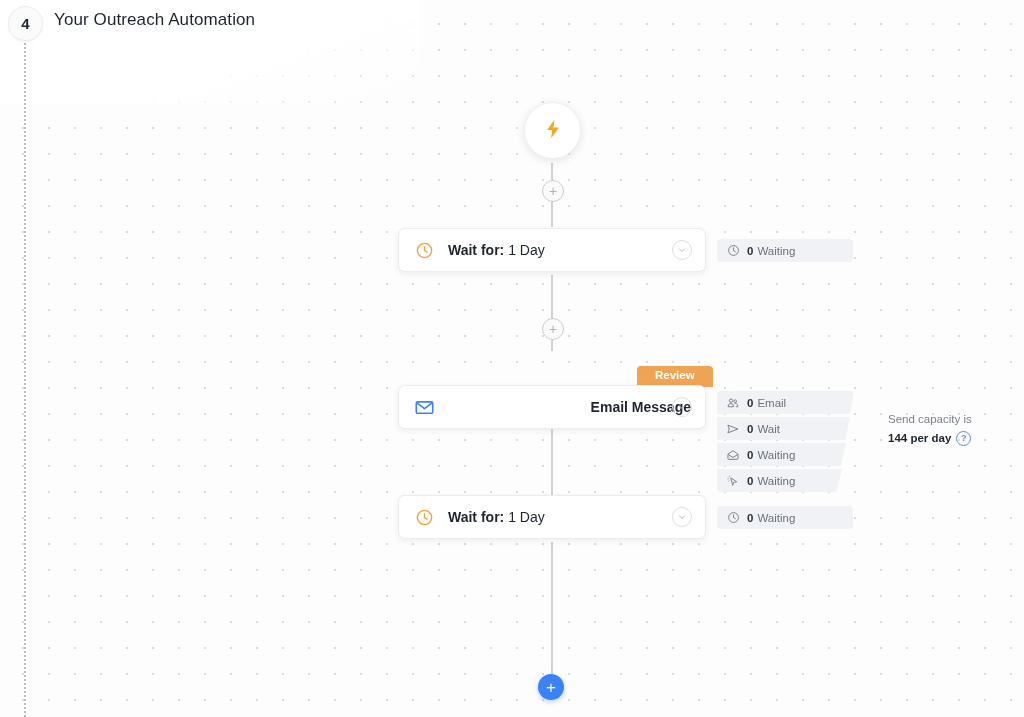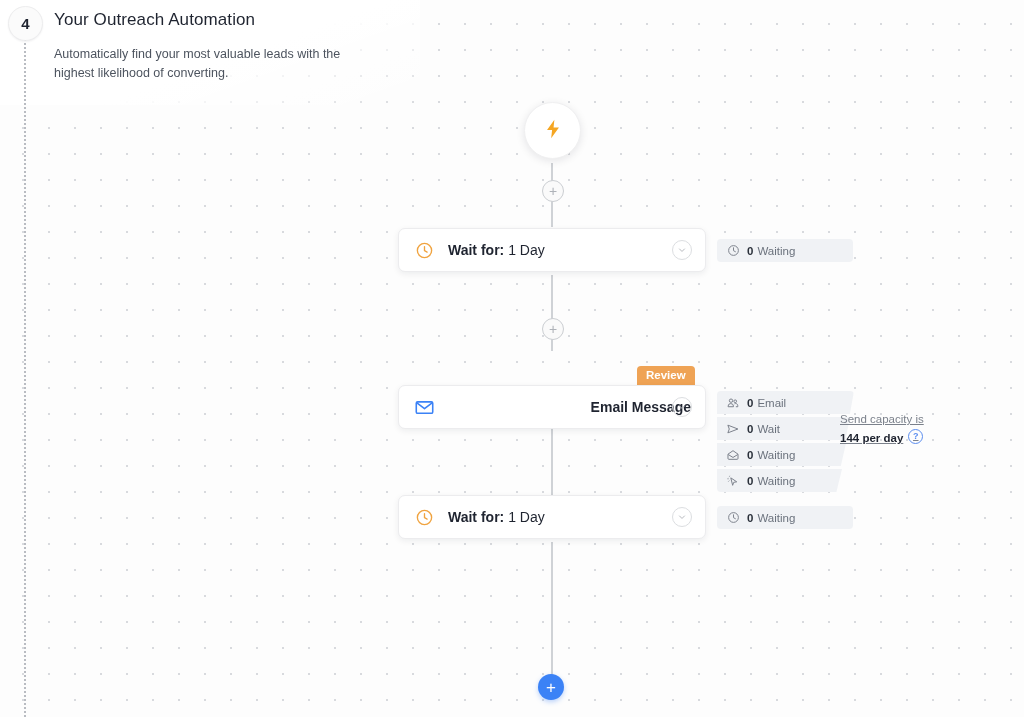--- a/index.html
+++ b/index.html
@@ -91,21 +91,21 @@
     position:absolute;right:13px;top:50%;transform:translateY(-50%);
     width:18px;height:18px;border-radius:50%;border:1.3px solid #dcdee1;
     display:flex;align-items:center;justify-content:center;color:#b7babf;
   }
 
   
   .review-badge{
     position:absolute;left:637px;top:366px;
     background:#efa355;color:#ffffff;
     font-size:11.5px;font-weight:bold;
-    padding:4px 9px 5px;border-radius:4px 4px 0 0;
+    padding:4px 18px 5px;border-radius:4px 4px 0 0;
     line-height:1;
   }
 
   
   .chip{
     position:absolute;left:717px;width:136px;height:23px;
     background:#f0f2f5;border-radius:4px;
     display:flex;align-items:center;padding:0 9px;box-sizing:border-box;
     font-size:11.5px;color:#6b727d;
   }
@@ -124,24 +124,24 @@
   }
   .stats-row .inner{display:flex;align-items:center;padding-left:9px;}
   .stats-row .ic{width:14px;height:14px;margin-right:7px;display:flex;align-items:center;justify-content:center;flex:0 0 auto;}
   .stats-row b{color:#2b313b;font-weight:bold;margin-right:4px;}
   .sr0{top:0px;  width:137px; border-radius:4px 4px 0 0; clip-path:polygon(0 0, 100% 0, 97% 100%, 0 100%);}
   .sr1{top:26px; width:133px; clip-path:polygon(0 0, 100% 0, 96.5% 100%, 0 100%);}
   .sr2{top:52px; width:129px; clip-path:polygon(0 0, 100% 0, 96% 100%, 0 100%);}
   .sr3{top:78px; width:125px; border-radius:0 0 4px 4px; clip-path:polygon(0 0, 100% 0, 95.5% 100%, 0 100%);}
 
   .capacity{
-    position:absolute;left:840px;top:410px;width:130px;
-    font-size:11.5px;line-height:19px;color:#7b818b;text-decoration:underline;
-  }
-  .capacity .strong{display:flex;color:#1f2430;font-weight:bold;font-size:11.5px;}
+    position:absolute;left:888px;top:410px;width:130px;
+    font-size:11.5px;line-height:19px;color:#7b818b;
+  }
+  .capacity .strong{display:flex;align-items:center;color:#1f2430;font-weight:bold;font-size:11.5px;}
   .capacity .qm{
     margin-left:5px;width:13px;height:13px;border-radius:50%;
     border:1.2px solid #5b8def;color:#5b8def;
     font-size:9px;font-weight:bold;line-height:1;
     display:flex;align-items:center;justify-content:center;
   }
 
   
   .add-btn{
     position:absolute;left:538px;top:674px;width:26px;height:26px;border-radius:50%;
@@ -155,21 +155,20 @@
 
 <div id="root">
 
   <div class="canvas-grid"></div>
   <div class="canvas-fade"></div>
 
   <div class="rail-line"></div>
 
   <div class="step-badge">4</div>
   <div class="page-title">Your Outreach Automation</div>
-  <div class="page-sub">Automatically find your most valuable leads with the highest likelihood of converting.</div>
 
   <div class="conn conn-1"></div>
   <div class="plus-node plus-1">+</div>
   <div class="conn conn-2"></div>
   <div class="plus-node plus-2">+</div>
   <div class="conn conn-3"></div>
   <div class="conn conn-4"></div>
 
   <div class="trigger">
     <span>

